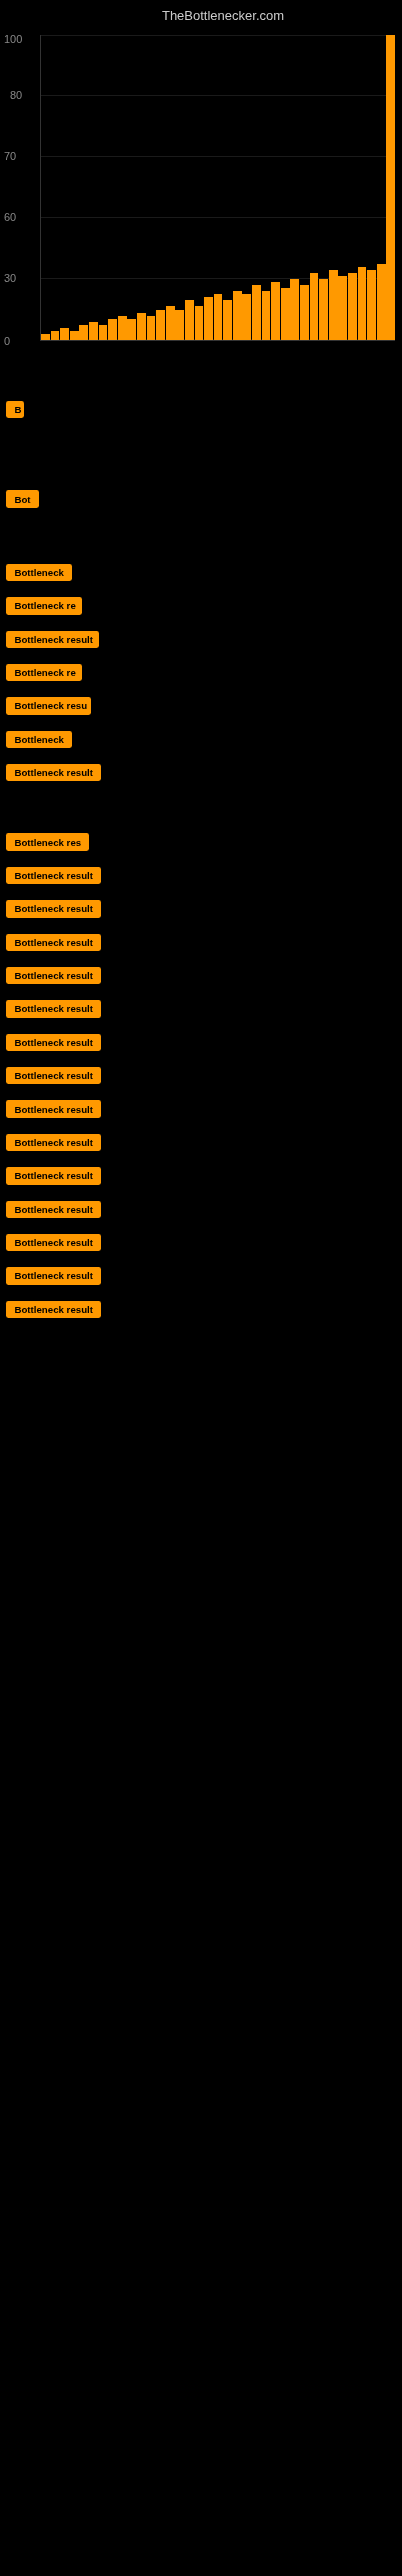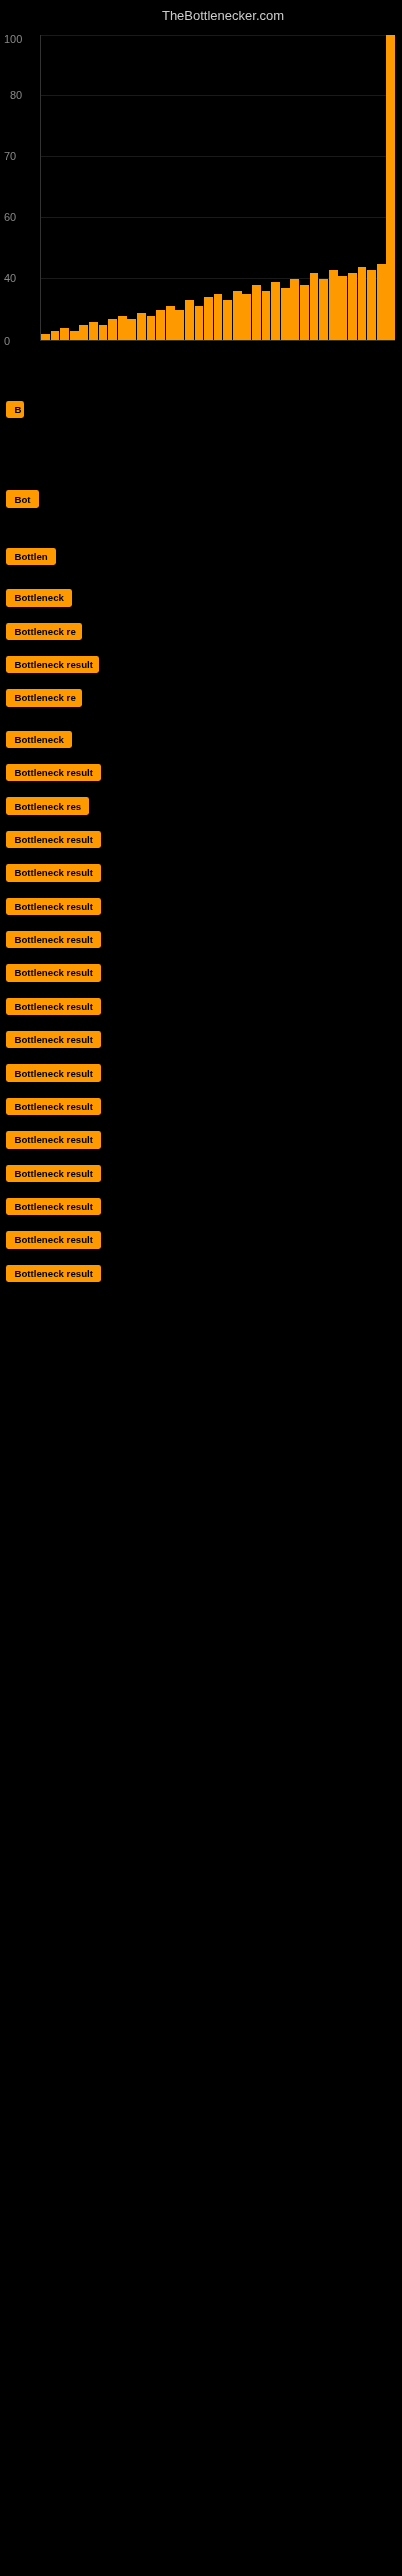--- a/index.html
+++ b/index.html
@@ -114,21 +114,21 @@
   <div class="grid-h" style="bottom: calc(25px + (100% - 33px) * 0.8);"></div>
   <div class="grid-h" style="top: 8px;"></div>
 
   <div class="chart-line-v"></div>
   <div class="chart-line-h"></div>
 
   <span class="axis-label-left" style="top: 6.4px;">100</span>
   <span class="axis-label-left" style="bottom: calc(25px + (100% - 33px) * 0.8 - 4.8px); padding-left: 6px;">80</span>
   <span class="axis-label-left" style="bottom: calc(25px + (100% - 33px) * 0.6 - 4.8px);">70</span>
   <span class="axis-label-left" style="bottom: calc(25px + (100% - 33px) * 0.4 - 4.8px);">60</span>
-  <span class="axis-label-left" style="bottom: calc(25px + (100% - 33px) * 0.2 - 4.8px);">40</span>
+  <span class="axis-label-left" style="bottom: calc(25px + (100% - 33px) * 0.2 - 4.8px);">30</span>
   <span class="axis-label-left" style="bottom: 17.7px;">0</span>
 
   <div class="chart-bars-wrapper" id="chart-bars">
       <div class="chart-bar" style="height: 2%;"></div>
       <div class="chart-bar" style="height: 3%;"></div>
       <div class="chart-bar" style="height: 4%;"></div>
       <div class="chart-bar" style="height: 3%;"></div>
       <div class="chart-bar" style="height: 5%;"></div>
       <div class="chart-bar" style="height: 6%;"></div>
       <div class="chart-bar" style="height: 5%;"></div>
@@ -169,52 +169,52 @@
     <div class="spacer-lg"></div>
     <div class="result-row">
       <div class="result-badge" style="max-width: 17.7px; overflow: hidden; white-space: nowrap;">B</div>
     </div>
     <div class="spacer-lg"></div>
     <div class="spacer-lg"></div>
     <div class="result-row">
       <div class="result-badge" style="max-width: 35px; overflow: hidden; white-space: nowrap;">Bot</div>
     </div>
     <div class="spacer-lg"></div>
-    <div class="result-row">
-      <div class="result-badge" style="max-width: 50px; overflow: hidden; white-space: nowrap;">Bottlen</div>
-    </div>
     <div class="spacer-sm"></div>
     <div class="spacer-sm"></div>
     <div class="result-row">
       <div class="result-badge" style="max-width: 66px; overflow: hidden; white-space: nowrap;">Bottleneck</div>
     </div>
     <div class="spacer-sm"></div>
     <div class="result-row">
       <div class="result-badge" style="max-width: 76px; overflow: hidden; white-space: nowrap;">Bottleneck re</div>
     </div>
     <div class="spacer-sm"></div>
     <div class="result-row">
       <div class="result-badge" style="max-width: 93px; overflow: hidden; white-space: nowrap;">Bottleneck result</div>
     </div>
     <div class="spacer-sm"></div>
     <div class="result-row">
       <div class="result-badge" style="max-width: 76px; overflow: hidden; white-space: nowrap;">Bottleneck re</div>
     </div>
     <div class="spacer-sm"></div>
+    <div class="result-row">
+      <div class="result-badge" style="max-width: 85px; overflow: hidden; white-space: nowrap;">Bottleneck resu</div>
+    </div>
     <div class="spacer-sm"></div>
     <div class="result-row">
       <div class="result-badge" style="max-width: 66px; overflow: hidden; white-space: nowrap;">Bottleneck</div>
     </div>
     <div class="spacer-sm"></div>
     <div class="result-row">
       <div class="result-badge" style="max-width: 122px; overflow: hidden; white-space: nowrap;">Bottleneck result</div>
     </div>
     <div class="spacer-sm"></div>
     <div class="result-row">
-      <div class="result-badge" style="max-width: 85px; overflow: hidden; white-space: nowrap;">Bottleneck res</div>
+      <div class="result-badge" style="max-width: 85px; overflow: hidden; white-space: nowrap; margin-top: 36px;">Bottleneck res</div>
     </div>
     <div class="spacer-sm"></div>
     <div class="result-row">
       <div class="result-badge" style="max-width: 122px; overflow: hidden; white-space: nowrap;">Bottleneck result</div>
     </div>
     <div class="spacer-sm"></div>
     <div class="result-row">
       <div class="result-badge" style="max-width: 122px; overflow: hidden; white-space: nowrap;">Bottleneck result</div>
     </div>
     <div class="spacer-sm"></div>

